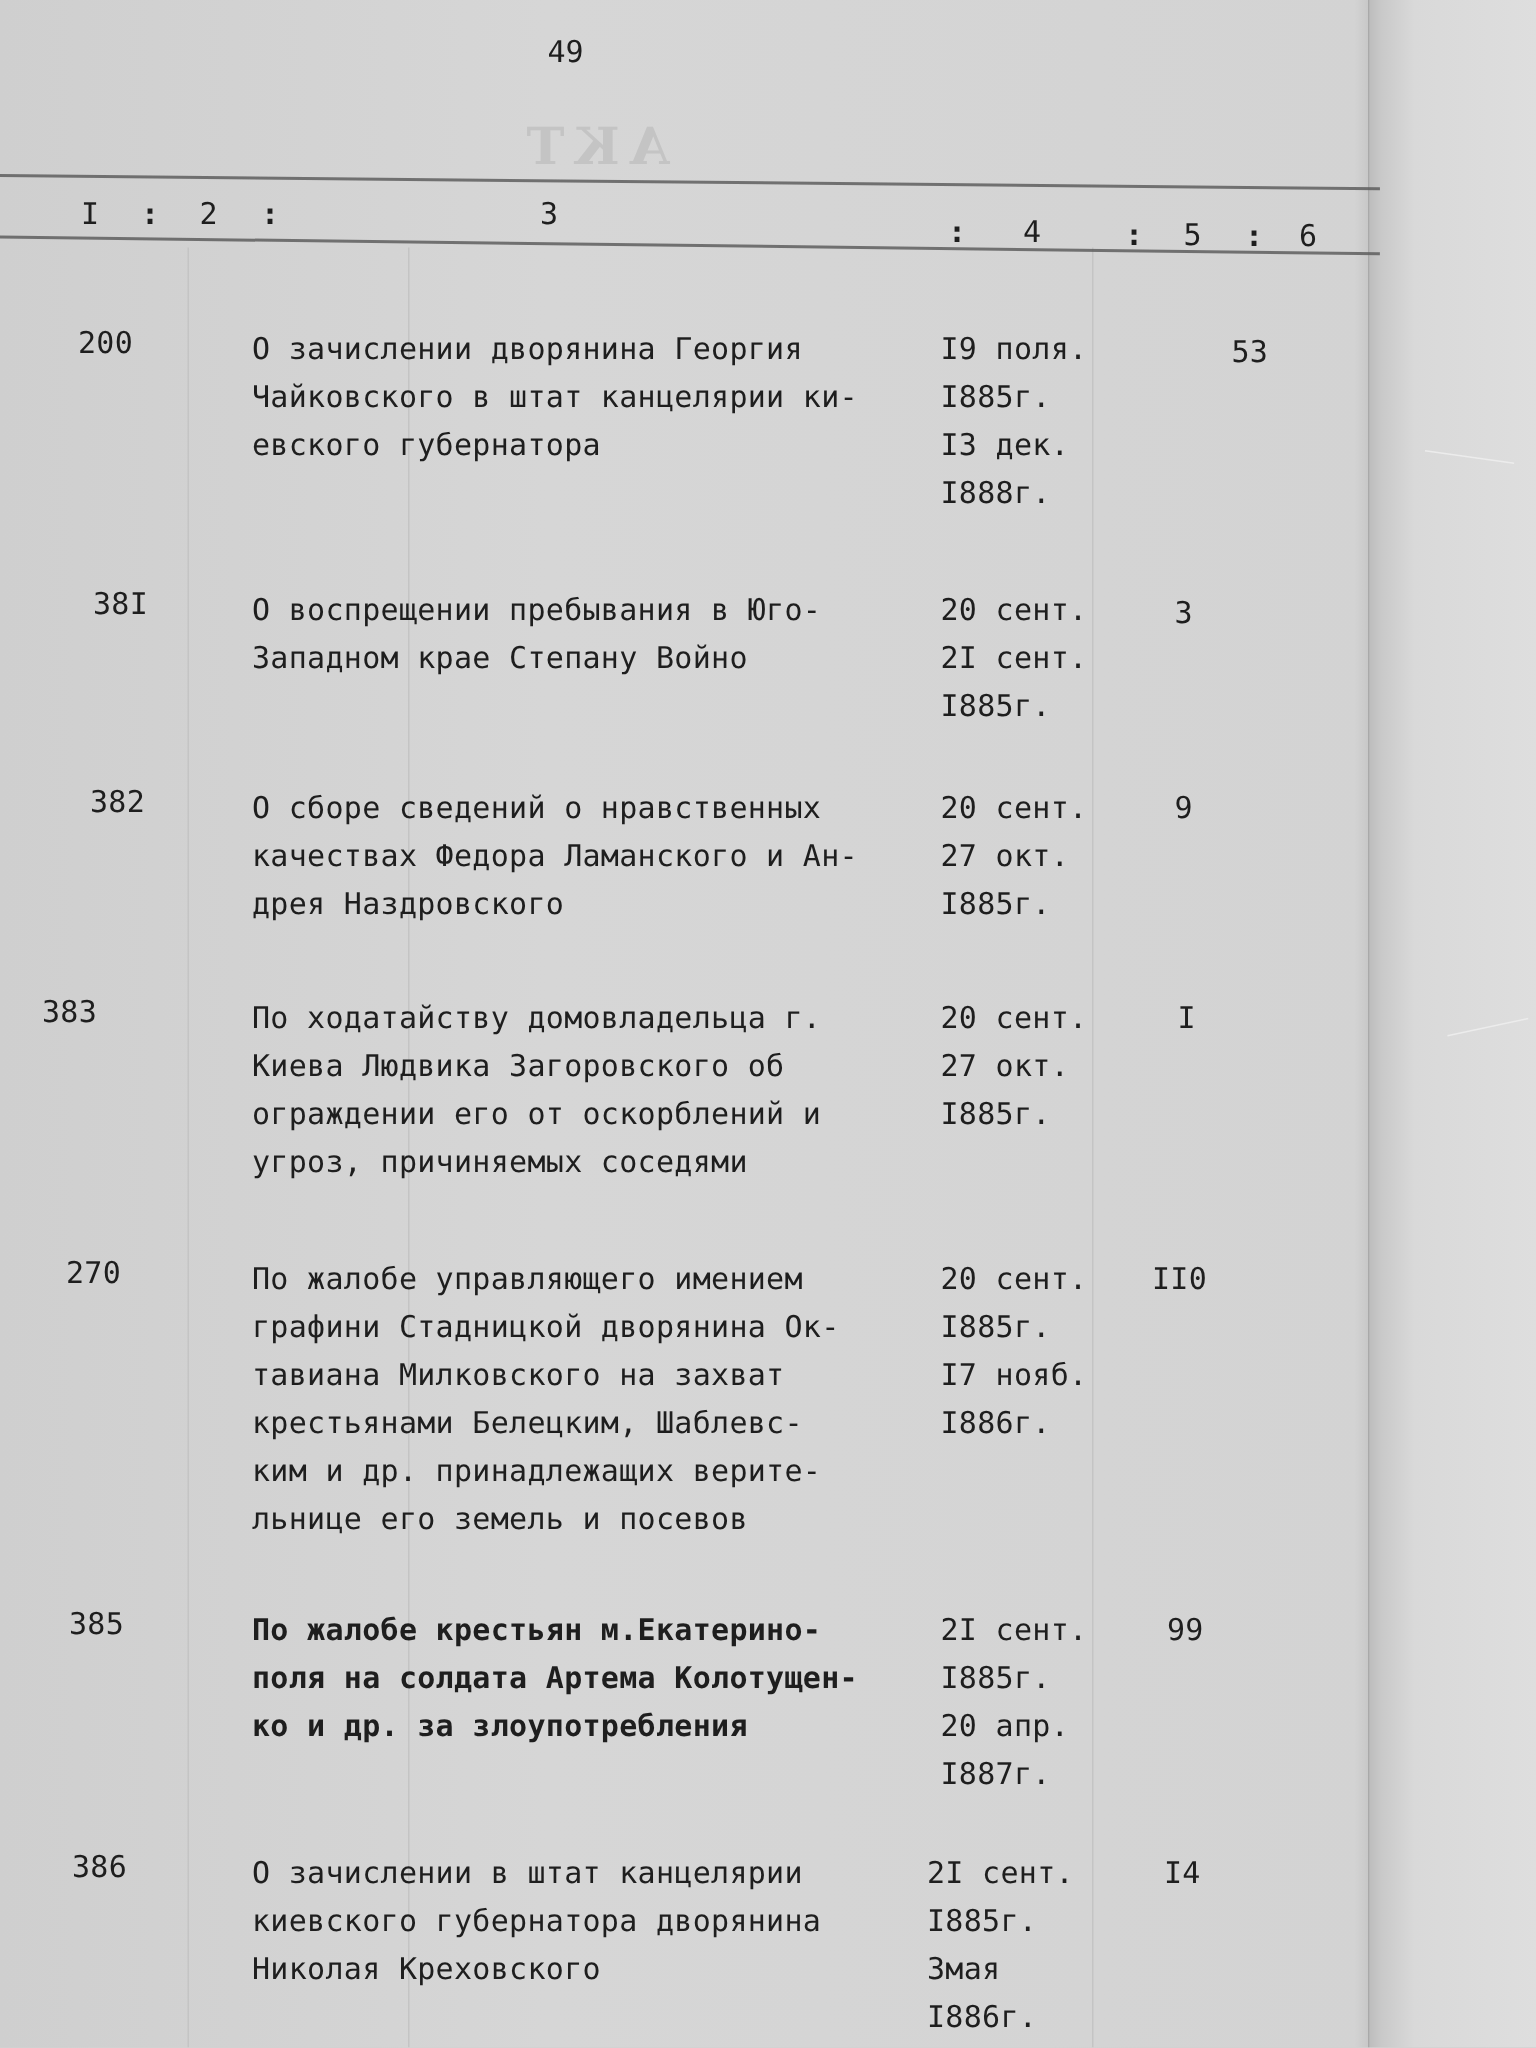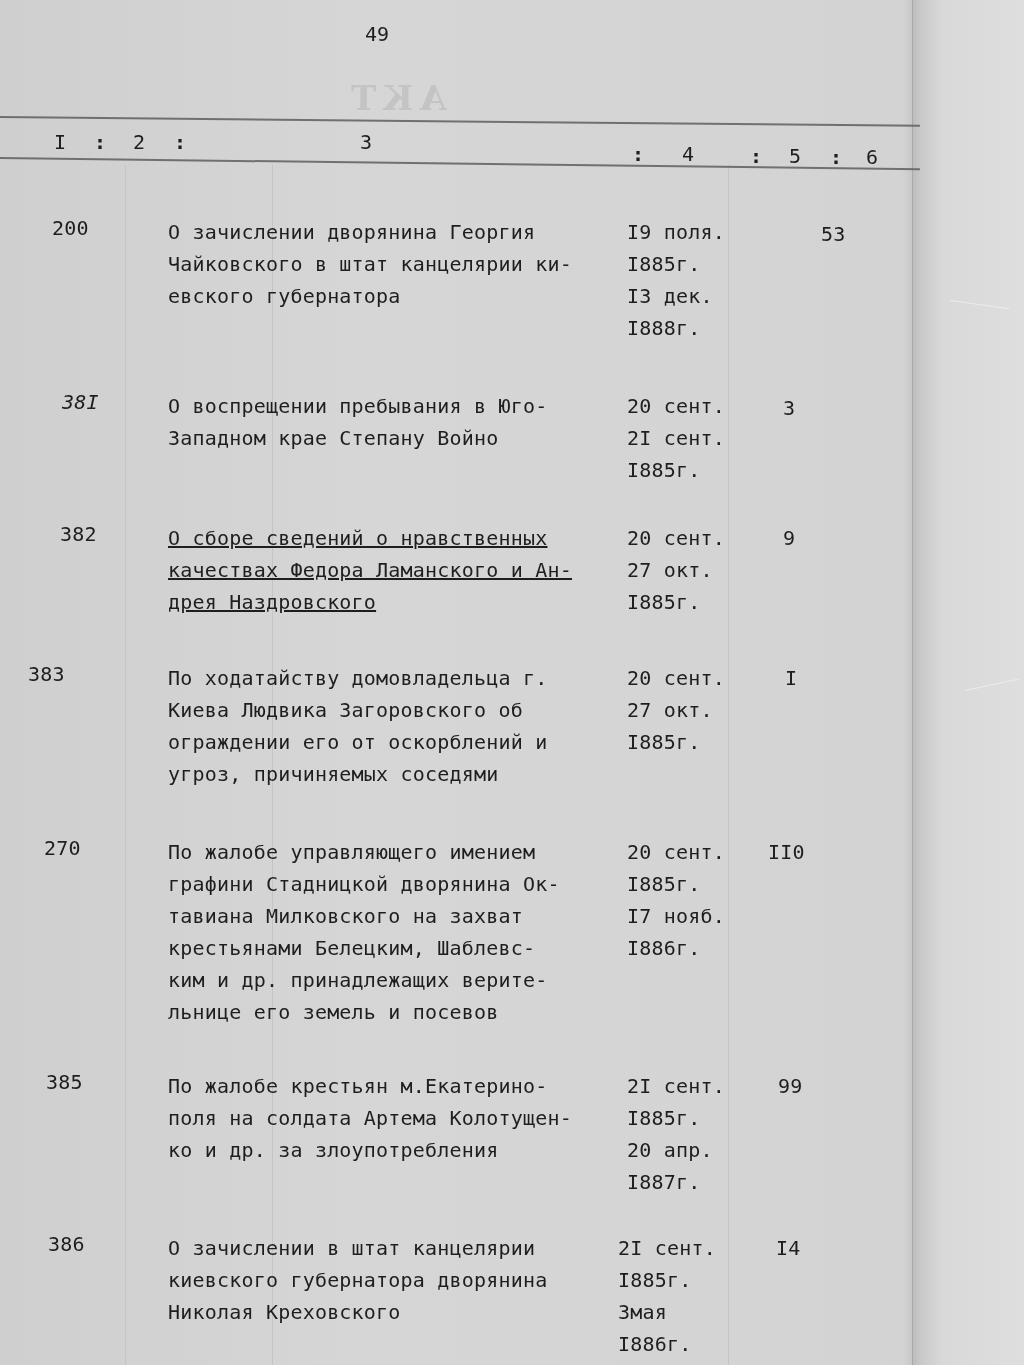--- a/index.html
+++ b/index.html
@@ -94,32 +94,32 @@
 Чайковского в штат канцелярии ки-
 евского губернатора</span>
   <span class="dates" style="top:4px;">I9 поля.
 I885г.
 I3 дек.
 I888г.</span>
   <span class="sheets" style="left:774px; top:6px;margin-left:47px;">53</span>
 </div>
 
 <div class="entry" style="left:0; top:386px;">
-  <span class="num" style="left:62px;font-style:italic;">38I</span>
+  <span class="num" style="left:62px;">38I</span>
   <span class="title" style="top:4px;">О воспрещении пребывания в Юго-
 Западном крае Степану Войно</span>
   <span class="dates" style="top:4px;">20 сент.
  2I сент.
  I885г.</span>
   <span class="sheets" style="left:783px; top:6px;">3</span>
 </div>
 
 <div class="entry" style="left:0; top:518px;">
   <span class="num" style="left:60px;">382</span>
-  <span class="title" style="top:4px;text-decoration:underline;">О сборе сведений о нравственных
+  <span class="title" style="top:4px;">О сборе сведений о нравственных
 качествах Федора Ламанского и Ан-
 дрея Наздровского</span>
   <span class="dates" style="top:4px;">20 сент.
 27 окт.
 I885г.</span>
   <span class="sheets" style="left:783px; top:4px;">9</span>
 </div>
 
 <div class="entry" style="left:0; top:658px;">
   <span class="num" style="left:28px;">383</span>
@@ -143,21 +143,21 @@
 льнице его земель и посевов</span>
   <span class="dates" style="top:4px;">20 сент.
 I885г.
 I7 нояб.
 I886г.</span>
   <span class="sheets" style="left:768px; top:4px;">II0</span>
 </div>
 
 <div class="entry" style="left:0; top:1066px;">
   <span class="num" style="left:46px;text-align:right;">385</span>
-  <span class="title" style="top:4px;">По жалобе крестьян м.Екатерино-
+  <span class="title" style="top:4px;font-weight:bold;">По жалобе крестьян м.Екатерино-
 поля на солдата Артема Колотущен-
 ко и др. за злоупотребления</span>
   <span class="dates" style="top:4px;">2I сент.
 I885г.
 20 апр.
 I887г.</span>
   <span class="sheets" style="left:778px; top:4px;">99</span>
 </div>
 
 <div class="entry" style="left:0; top:1228px;">

